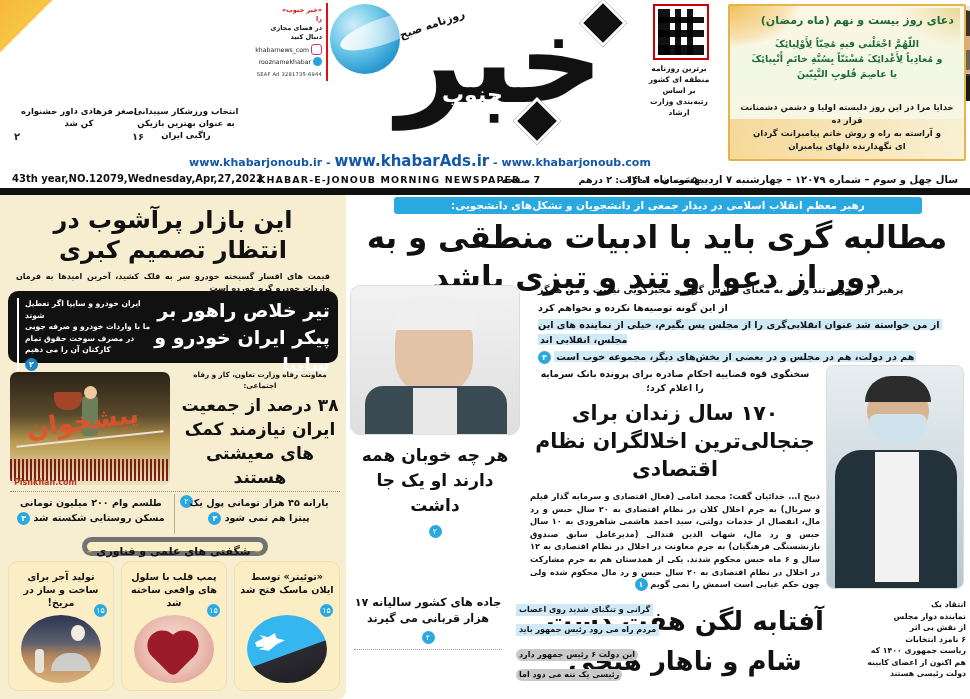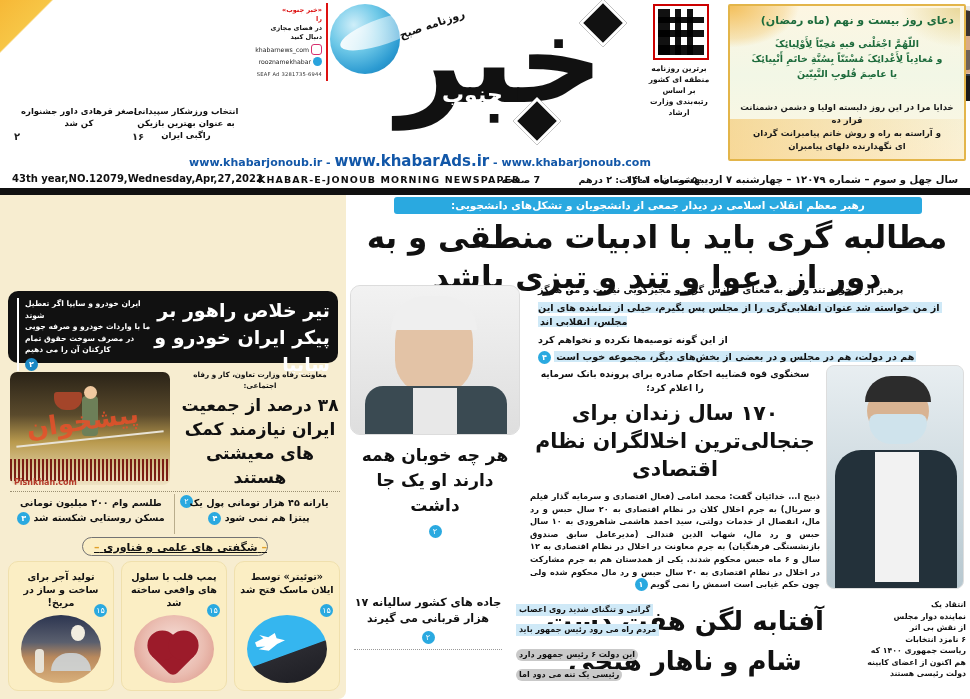--- a/index.html
+++ b/index.html
@@ -136,22 +136,22 @@
   .pisnk{position:absolute;left:4px;bottom:-2px;font-size:8px;color:#b43a2a;direction:ltr;font-weight:bold;}
 
   .dotline{border-top:1px dotted #9a8f72;}
   .two-up{left:6px;top:294px;width:330px;height:44px;}
   .tu-col{position:absolute;top:3px;width:158px;font-size:9.6px;line-height:15px;
           font-weight:bold;color:#111;text-align:center;}
   .tu-r{right:2px;}
   .tu-l{left:2px;}
   .tu-div{position:absolute;left:164px;top:2px;width:1px;height:40px;background:#b9ad8c;}
 
-  .scitag{left:78px;top:340px;width:186px;height:19px;background:#fbeec4;border:1px solid #737373;
-    border-radius:10px;text-align:right;font-size:11px;font-weight:bold;color:#111;line-height:19px;text-decoration:underline;}
+  .scitag{left:78px;top:340px;width:186px;height:19px;background:#fbeec4;border:5px solid #737373;
+    border-radius:10px;text-align:left;font-size:11px;font-weight:bold;color:#111;line-height:19px;}
   .scitag .dash{color:#e0a02a;}
 
   .sci-wrap{left:6px;top:364px;width:330px;height:130px;}
   .scicard{position:absolute;top:0;width:104px;height:128px;background:#fbeec4;border-radius:10px;
     border:1px solid #f0e0ad;}
   .sc1{right:0;} .sc2{right:113px;} .sc3{right:226px;}
   .scicard .t{margin:8px 5px 0;font-size:9.6px;line-height:13px;font-weight:bold;text-align:center;color:#111;}
   .scicard .pg{position:absolute;right:6px;top:42px;}
   .sc-img{position:absolute;left:12px;bottom:7px;width:80px;height:68px;border-radius:50%;overflow:hidden;}
   .sc-musk{background:linear-gradient(160deg,#35b6ef 0%,#35b6ef 55%,#2a2a30 56%,#1c1c22 100%);}
@@ -319,20 +319,26 @@
     <div class="is-l">43th year,NO.12079,Wednesday,Apr,27,2022</div>
     <div class="is-c">KHABAR-E-JONOUB MORNING NEWSPAPER</div>
     <div class="is-r1">سال چهل و سوم – شماره ۱۲۰۷۹ – چهارشنبه ۷ اردیبهشت ماه ۱۴۰۱</div>
     <div class="is-r2">۵۰۰۰ تومان – امارات: ۲ درهم</div>
     <div class="is-r3">7 صفحه</div>
   </div>
   <div class="abs" id="blackrule"></div>
 
   <div class="abs" id="leftcol">
 
+    <div class="abs lead1">
+      <h1>این بازار پرآشوب در انتظار تصمیم کبری</h1>
+      <p>قیمت های افسار گسیخته خودرو سر به فلک کشید، آخرین امیدها به فرمان واردات خودرو گره خورده است</p>
+      <p>شانس ۱ به ۱۲۰۰ برای برنده شدن در قرعه کشی ایران خودرو</p>
+      <span class="pgnum pg">۳</span>
+    </div>
 
     <div class="abs blackbox">
       <h2>تیر خلاص راهور بر پیکر ایران خودرو و سایپا</h2>
       <div class="bb-right">
         <div>ایران خودرو و سایپا اگر تعطیل شوند</div>
         <div>ما با واردات خودرو و صرفه جویی</div>
         <div>در مصرف سوخت حقوق تمام</div>
         <div>کارکنان آن را می دهیم</div>
         <span class="pgnum pgnum-dark" style="margin-top:2px;">۲</span>
       </div>
@@ -409,22 +415,22 @@
     <div class="abs leadphoto">
       <div class="lp-sky"></div>
       <div class="lp-head"></div>
       <div class="lp-hair"></div>
       <div class="lp-body"></div>
       <div class="lp-shirt"></div>
     </div>
 
     <div class="abs lead-sub">
       <p>پرهیز از برخورد تند و تیز به معنای سازش گری و مجیزگویی نیست و من هرگز</p>
+      <p>از این گونه توصیه‌ها نکرده و نخواهم کرد</p>
       <p><span class="hi">از من خواسته شد عنوان انقلابی‌گری را از مجلس پس بگیرم، خیلی از نماینده های این مجلس، انقلابی اند</span></p>
-      <p>از این گونه توصیه‌ها نکرده و نخواهم کرد</p>
       <p><span class="hi">هم در دولت، هم در مجلس و در بعضی از بخش‌های دیگر، مجموعه خوب است</span>
          <span class="pgnum">۴</span></p>
     </div>
 
     <div class="abs quote-blk">
       <h3>هر چه خوبان همه دارند او یک جا داشت</h3>
       <div class="pgwrap">
         <span class="pgnum">۲</span>
       </div>
     </div>

